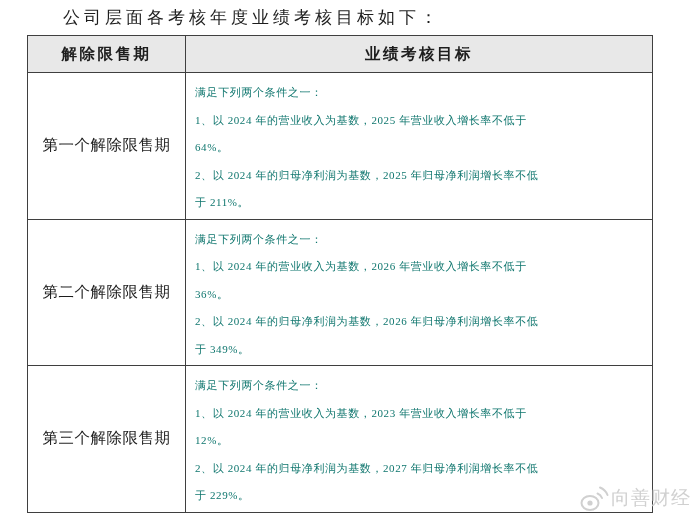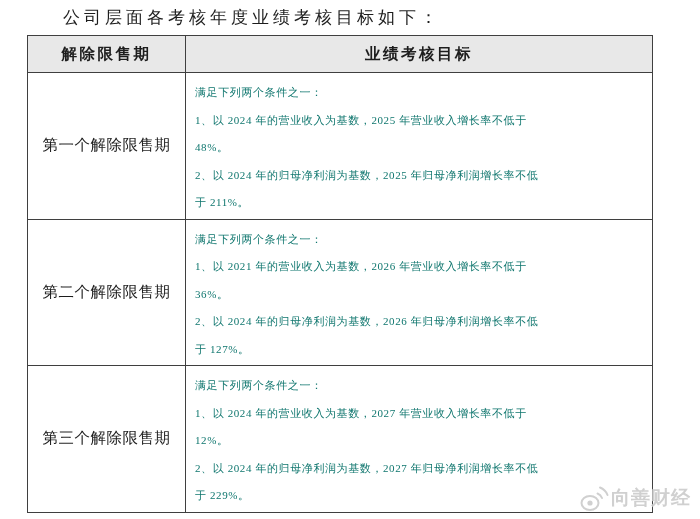--- a/index.html
+++ b/index.html
@@ -68,21 +68,21 @@
     position: absolute;
     left: 579px;
     top: 484px;
     display: flex;
     align-items: center;
     gap: 2px;
     opacity: 0.9;
   }
   .watermark .wm-label {
     font-size: 19px;
-    font-weight: bold;
+    font-weight: normal;
     letter-spacing: 1px;
     color: #cbcbcb;
     text-shadow: 0 0 1px #ffffff;
     white-space: nowrap;
   }
 </style>
 </head>
 <body>
 
 <div class="page">
@@ -95,40 +95,40 @@
         <th class="col-period">解除限售期</th>
         <th class="col-target">业绩考核目标</th>
       </tr>
     </thead>
     <tbody>
       <tr>
         <td class="period-cell">第一个解除限售期</td>
         <td class="target-cell">
           <div class="t-line">满足下列两个条件之一：</div>
           <div class="t-line">1、以 2024 年的营业收入为基数，2025 年营业收入增长率不低于</div>
-          <div class="t-line">48%。</div>
+          <div class="t-line">64%。</div>
           <div class="t-line">2、以 2024 年的归母净利润为基数，2025 年归母净利润增长率不低</div>
           <div class="t-line">于 211%。</div>
         </td>
       </tr>
       <tr>
         <td class="period-cell">第二个解除限售期</td>
         <td class="target-cell">
           <div class="t-line">满足下列两个条件之一：</div>
-          <div class="t-line">1、以 2021 年的营业收入为基数，2026 年营业收入增长率不低于</div>
+          <div class="t-line">1、以 2024 年的营业收入为基数，2026 年营业收入增长率不低于</div>
           <div class="t-line">36%。</div>
           <div class="t-line">2、以 2024 年的归母净利润为基数，2026 年归母净利润增长率不低</div>
-          <div class="t-line">于 127%。</div>
+          <div class="t-line">于 349%。</div>
         </td>
       </tr>
       <tr>
         <td class="period-cell">第三个解除限售期</td>
         <td class="target-cell">
           <div class="t-line">满足下列两个条件之一：</div>
-          <div class="t-line">1、以 2024 年的营业收入为基数，2027 年营业收入增长率不低于</div>
+          <div class="t-line">1、以 2024 年的营业收入为基数，2023 年营业收入增长率不低于</div>
           <div class="t-line">12%。</div>
           <div class="t-line">2、以 2024 年的归母净利润为基数，2027 年归母净利润增长率不低</div>
           <div class="t-line">于 229%。</div>
         </td>
       </tr>
     </tbody>
   </table>
 
   <div class="watermark">
     <span style="display:inline-block; line-height:0;">

